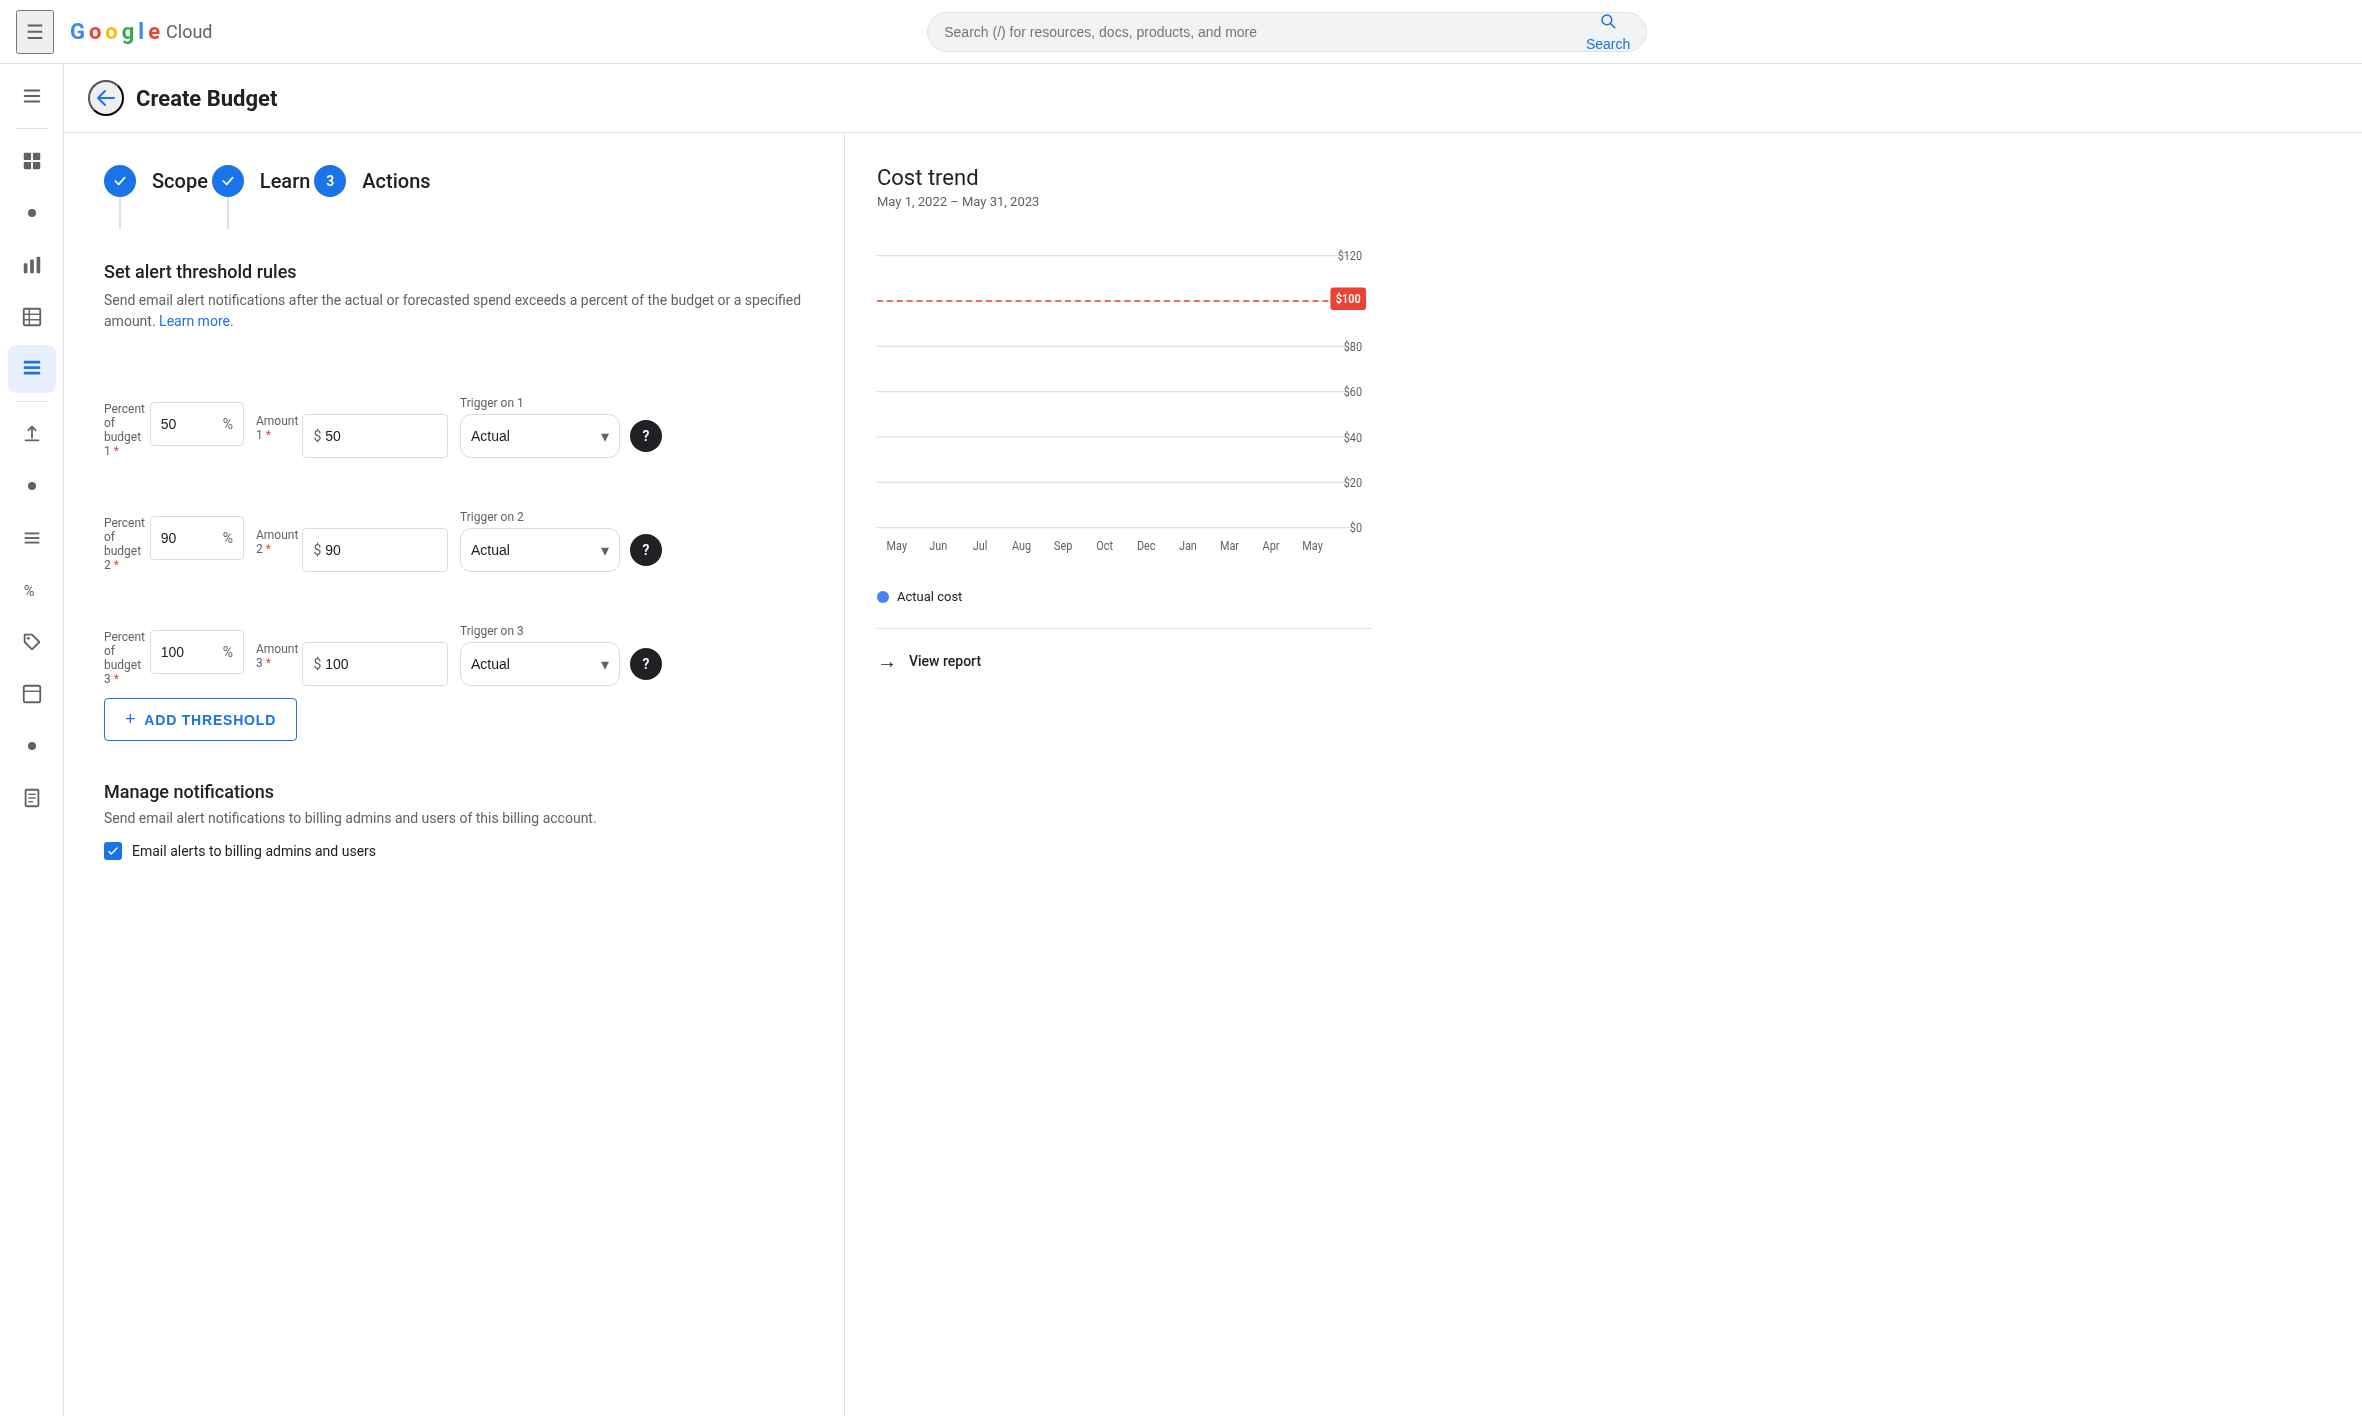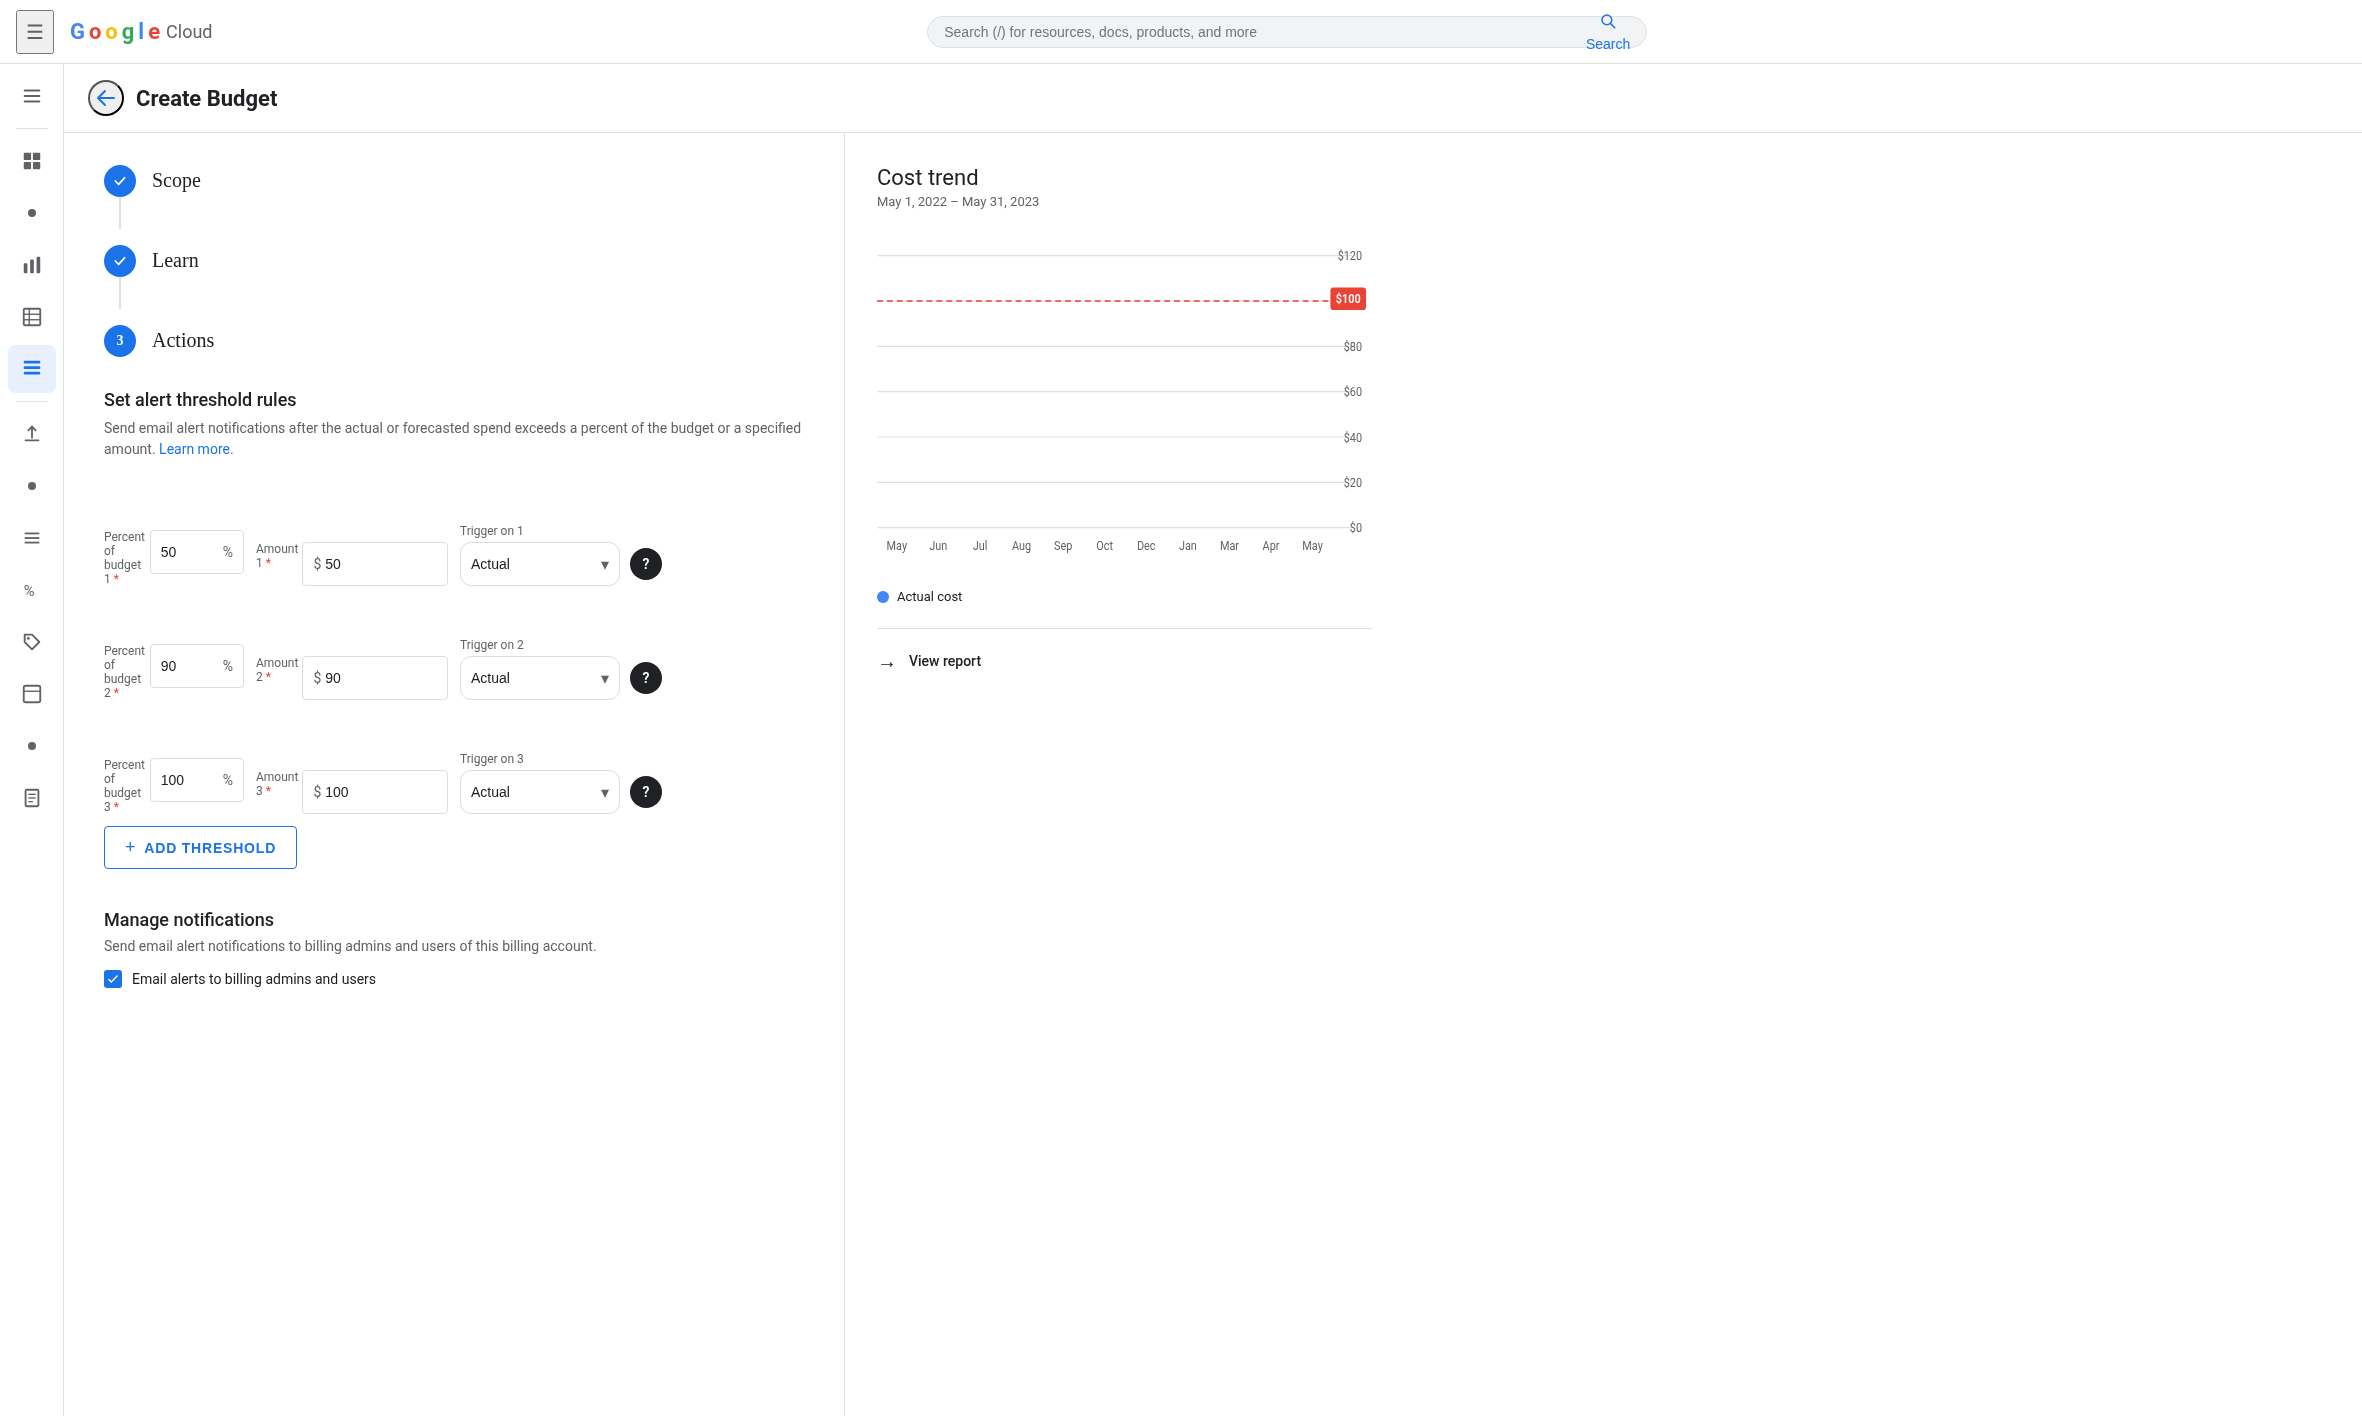--- a/index.html
+++ b/index.html
@@ -16,21 +16,21 @@
     .logo-g { color: #4285f4; font-weight: 700; font-size: 22px; }
     .logo-o1 { color: #ea4335; font-weight: 700; font-size: 22px; }
     .logo-o2 { color: #fbbc05; font-weight: 700; font-size: 22px; }
     .logo-g2 { color: #34a853; font-weight: 700; font-size: 22px; }
     .logo-l { color: #4285f4; font-weight: 700; font-size: 22px; }
     .logo-e { color: #ea4335; font-weight: 700; font-size: 22px; }
     .logo-cloud { font-size: 18px; color: #5f6368; font-weight: 400; margin-left: 2px; }
     .search-bar {
       flex: 1; max-width: 720px; display: flex; align-items: center;
       border: 1px solid #dfe1e5; border-radius: 24px; padding: 0 16px;
-      height: 32px; background: #f1f3f4; margin: 0 auto;
+      height: 40px; background: #f1f3f4; margin: 0 auto;
     }
     .search-bar input {
       flex: 1; border: none; background: transparent; font-size: 14px;
       color: #202124; outline: none;
     }
     .search-btn {
       display: flex; align-items: center; gap: 6px;
       background: none; border: none; cursor: pointer;
       color: #1a73e8; font-size: 14px; font-weight: 500; flex-direction: column;
     }
@@ -74,21 +74,21 @@
     .content-area {
       display: flex; gap: 0; min-height: calc(100vh - 128px);
     }
 
     
     .left-content {
       flex: 1; padding: 32px 40px; max-width: 780px;
     }
 
     
-    .step-list { display: flex; flex-direction: column; gap: 16px; margin-bottom: 32px; font-family: Liberation Serif, serif; }
+    .step-list { display: flex; flex-direction: row; gap: 4px; margin-bottom: 32px; }
     .step-item { display: flex; align-items: flex-start; gap: 16px; }
     .step-connector { display: flex; flex-direction: column; align-items: center; }
     .step-circle {
       width: 32px; height: 32px; border-radius: 50%;
       display: flex; align-items: center; justify-content: center;
       font-size: 14px; font-weight: 600; flex-shrink: 0;
     }
     .step-circle.completed { background: #1a73e8; color: #fff; }
     .step-circle.active { background: #1a73e8; color: #fff; }
     .step-line { width: 2px; height: 32px; background: #e0e0e0; }

